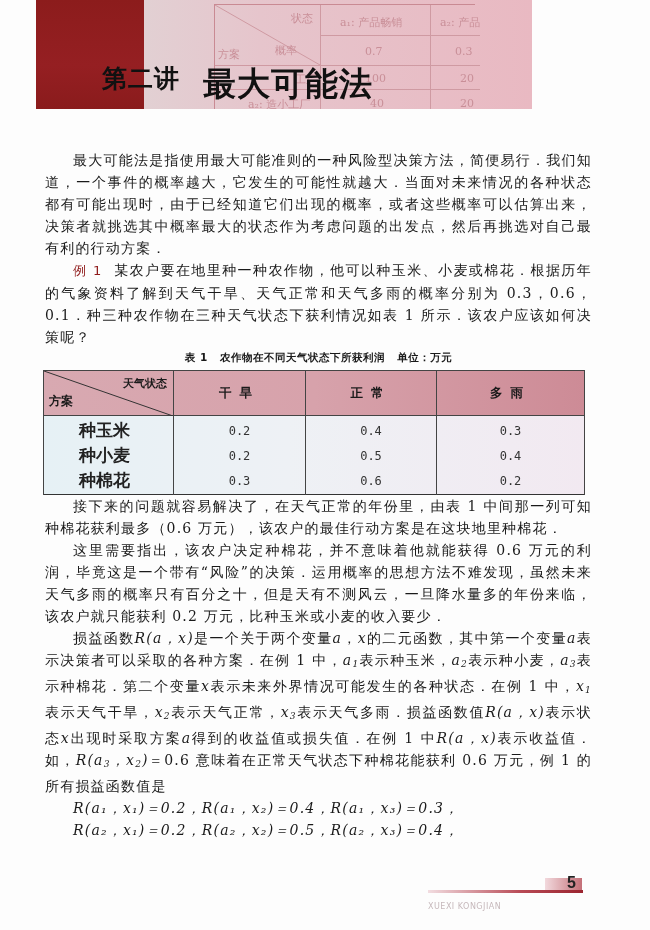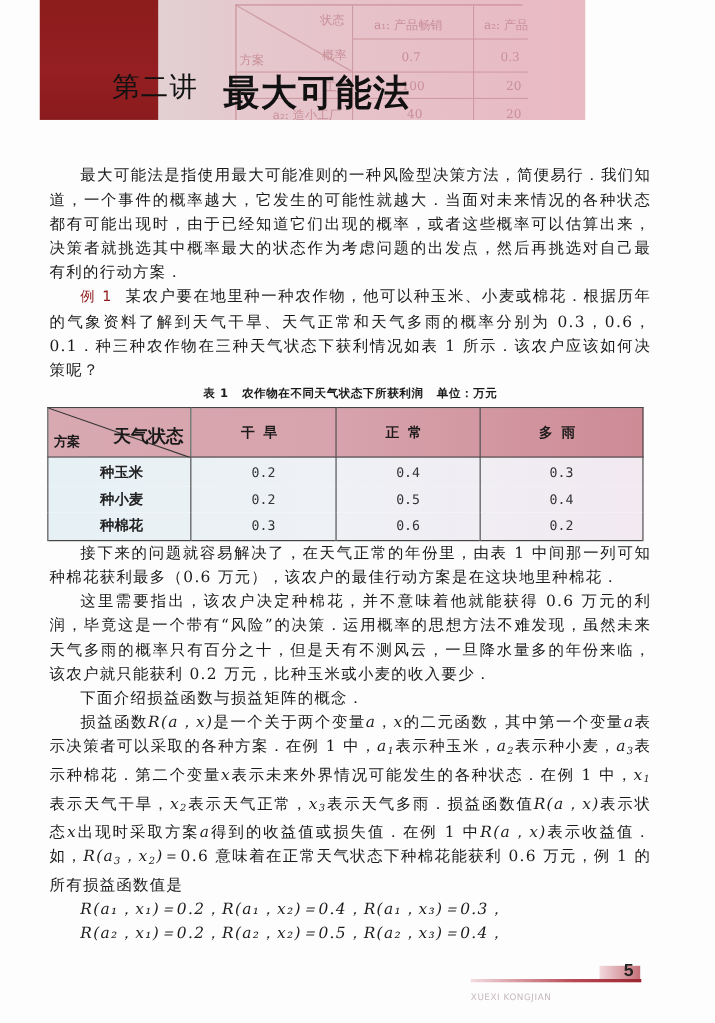--- a/index.html
+++ b/index.html
@@ -10,45 +10,45 @@
     color:#1a1a1a;
   }
   
   .banner { position:absolute; left:36px; top:0; width:496px; height:109px; background:#dcc4c8; overflow:hidden; }
   .banner-red { position:absolute; left:0; top:0; width:108px; height:109px; background:linear-gradient(180deg,#8c1c1c 0%, #951f22 60%, #8a1b1c 100%); }
   .banner-pink { position:absolute; left:108px; top:0; right:0; height:109px; background:linear-gradient(90deg,#e2d0d3 0%, #e6c5cc 30%, #e9b9c2 100%); }
   .ghost-table { position:absolute; left:178px; top:4px; width:260px; height:108px; border-top:1px solid #c98a93; border-left:1px solid #c98a93; color:#c98f98; font-size:11px; }
   .ghost-table .gl { position:absolute; background:#cf9aa2; }
   .ghost-table .gt { position:absolute; white-space:nowrap; }
   .ghost-diag { position:absolute; left:0; top:0; width:105px; height:60px; }
-  .chapter-no { position:absolute; left:66px; top:62px; font-size:25px; font-weight:normal; color:#111; letter-spacing:1px; font-family:"DejaVu Serif", serif; }
+  .chapter-no { position:absolute; left:66px; top:62px; font-size:25px; font-weight:bold; color:#111; letter-spacing:1px; font-family:"DejaVu Serif", serif; }
   .chapter-title { position:absolute; left:167px; top:62px; font-size:33px; font-weight:bold; color:#111; letter-spacing:1px; font-family:"DejaVu Sans", sans-serif; }
 
   
   .content { position:absolute; left:45px; top:149px; width:547px; }
   p { margin:0; font-size:14px; line-height:22px; letter-spacing:1.2px; text-align:justify; text-indent:28px; }
   p.noind { text-indent:0; padding-left:28px; }
   .red { color:#8f1b1b;margin-top:28px; }
   .math { font-style:italic; }
   sub { font-size:9px; vertical-align:-2px; }
 
   .caption { text-align:center; font-family:"DejaVu Sans", sans-serif; font-weight:bold; font-size:10.5px; margin:3px 0 5px 0; letter-spacing:0.5px; }
   .caption span { margin:16px 4px; }
 
   
   table { border-collapse:collapse; width:542px; margin-left:-2px; font-size:12px; border:1.5px solid #333; }
   thead tr { background:linear-gradient(90deg,#d8a9b1 0%, #d7a2ab 50%, #cd8b96 100%); height:45px; }
   th { border:1px solid #444; font-weight:bold; font-size:12.5px; letter-spacing:8px; padding:0; text-align:center; }
   th.diag { position:relative; width:129px; letter-spacing:0; }
   th.diag svg { position:absolute; left:0; top:0; }
-  th.diag .top { position:absolute; right:6px; top:16px; font-size:16px; }
+  th.diag .top { position:absolute; right:6px; top:5px; font-size:11px; }
   th.diag .bot { position:absolute; left:5px; bottom:5px; font-size:12px; }
   tbody { background:linear-gradient(90deg,#e6f1f5 0%, #eef1f5 45%, #f2e9f1 100%); }
   td { border-left:1px solid #444; border-right:1px solid #444; text-align:center; height:22px; font-family:"DejaVu Sans Mono", monospace; font-size:12px; color:#333; }
-  td.rowh { font-family:"DejaVu Serif", serif; font-weight:bold; text-align:right; padding-right:43px; font-size:13px; color:#222;padding-left:32px; }
+  td.rowh { font-family:"DejaVu Serif", serif; font-weight:bold; text-align:right; padding-right:43px; font-size:17px; color:#222;padding-left:32px; }
   tbody tr:first-child td { padding-top:3px; }
   tbody tr:last-child td { padding-bottom:2px; }
 
   
   .footer-bar { position:absolute; left:428px; top:890px; width:155px; height:3px; background:linear-gradient(90deg,#f2dde1 0%, #b84a55 60%, #9b2530 100%); }
   .footer-sub { position:absolute; left:428px; top:876px; font-size:8px; color:#c6b8bb; letter-spacing:0.5px; font-family:"DejaVu Sans", sans-serif;margin-top:26px; }
   .footer-num { position:absolute; left:545px; top:878px; width:37px; height:13px; background:linear-gradient(90deg,#f2d9dd 0%, #c47078 100%); }
   .footer-num span { position:absolute; right:6px; top:-4px; font-family:"Liberation Sans", sans-serif; font-size:16px; font-weight:bold; color:#222; }
 </style>
 </head>
@@ -60,21 +60,21 @@
   <div class="ghost-table">
     <svg class="ghost-diag" width="105" height="60">
         <line x1="0" y1="0" x2="105" y2="60" stroke="#cf9aa2" stroke-width="1"></line>
       </svg>
     <div class="gl" style="left:105px;top:0;width:1px;height:110px;"></div>
     <div class="gl" style="left:215px;top:0;width:1px;height:110px;"></div>
     <div class="gl" style="left:105px;top:30px;width:160px;height:1px;"></div>
     <div class="gl" style="left:0;top:60px;width:265px;height:1px;"></div>
     <div class="gl" style="left:0;top:84px;width:265px;height:1px;"></div>
     <span class="gt" style="left:76px;top:6px;">状态</span>
-    <span class="gt" style="left:78px;top:38px;">概率</span>
+    <span class="gt" style="left:60px;top:38px;">概率</span>
     <span class="gt" style="left:3px;top:42px;">方案</span>
     <span class="gt" style="left:125px;top:10px;">a₁: 产品畅销</span>
     <span class="gt" style="left:225px;top:10px;">a₂: 产品</span>
     <span class="gt" style="left:150px;top:40px;">0.7</span>
     <span class="gt" style="left:240px;top:40px;">0.3</span>
     <span class="gt" style="left:80px;top:67px;">工厂</span>
     <span class="gt" style="left:150px;top:67px;">100</span>
     <span class="gt" style="left:245px;top:67px;">20</span>
     <span class="gt" style="left:33px;top:92px;text-align:center;">a₂: 造小工厂</span>
     <span class="gt" style="left:155px;top:92px;">40</span>
@@ -128,21 +128,20 @@
         <td>0.3</td>
         <td>0.6</td>
         <td>0.2</td>
       </tr>
     </tbody>
   </table>
 
 
   <p>接下来的问题就容易解决了，在天气正常的年份里，由表 1 中间那一列可知种棉花获利最多（0.6 万元），该农户的最佳行动方案是在这块地里种棉花．</p>
   <p>这里需要指出，该农户决定种棉花，并不意味着他就能获得 0.6 万元的利润，毕竟这是一个带有“风险”的决策．运用概率的思想方法不难发现，虽然未来天气多雨的概率只有百分之十，但是天有不测风云，一旦降水量多的年份来临，该农户就只能获利 0.2 万元，比种玉米或小麦的收入要少．</p>
-  <p>下面介绍损益函数与损益矩阵的概念．</p>
 
   <p><span>损益函数</span><span class="math">R(a，x)</span><span>是一个关于两个变量</span><span class="math">a</span><span>，</span><span class="math">x</span><span>的二元函数，其中第一个变量</span><span class="math">a</span><span>表示决策者可以采取的各种方案．在例 1 中，</span><span class="math">a<sub>1</sub></span><span>表示种玉米，</span><span class="math">a<sub>2</sub></span><span>表示种小麦，</span><span class="math">a<sub>3</sub></span><span>表示种棉花．第二个变量</span><span class="math">x</span><span>表示未来外界情况可能发生的各种状态．在例 1 中，</span><span class="math">x<sub>1</sub></span><span>表示天气干旱，</span><span class="math">x<sub>2</sub></span><span>表示天气正常，</span><span class="math">x<sub>3</sub></span><span>表示天气多雨．损益函数值</span><span class="math">R(a，x)</span><span>表示状态</span><span class="math">x</span><span>出现时采取方案</span><span class="math">a</span><span>得到的收益值或损失值．在例 1 中</span><span class="math">R(a，x)</span><span>表示收益值．如，</span><span class="math">R(a<sub>3</sub>，x<sub>2</sub>)</span><span>＝0.6 意味着在正常天气状态下种棉花能获利 0.6 万元，例 1 的所有损益函数值是</span></p>
 
   <p class="noind math">R(a₁，x₁)＝0.2，R(a₁，x₂)＝0.4，R(a₁，x₃)＝0.3，</p>
   <p class="noind math">R(a₂，x₁)＝0.2，R(a₂，x₂)＝0.5，R(a₂，x₃)＝0.4，</p>
 </div>
 
 <div class="footer-sub">XUEXI KONGJIAN</div>
 <div class="footer-num">
     <span>5</span>

